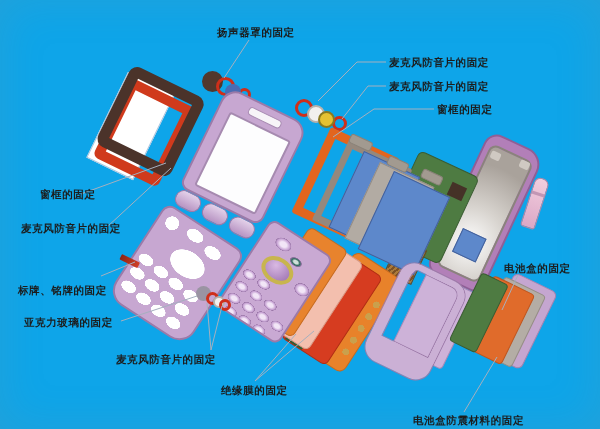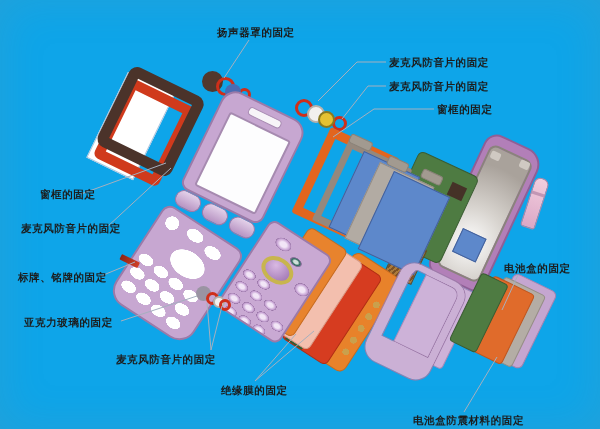--- a/index.html
+++ b/index.html
@@ -196,21 +196,21 @@
       <polyline points="518,275 502,310"></polyline>
       <polyline points="464,412 497,357"></polyline>
     </svg>
   <div id="labels">
       <span class="lbl" style="left: 217px; top: 26px;">扬声器罩的固定</span>
       <span class="lbl" style="left: 389px; top: 56px;">麦克风防音片的固定</span>
       <span class="lbl" style="left: 389px; top: 80px;">麦克风防音片的固定</span>
       <span class="lbl" style="left: 437px; top: 103px;">窗框的固定</span>
       <span class="lbl" style="left: 26px; top: 188px; margin-left: 14px;">窗框的固定</span>
       <span class="lbl" style="left: 21px; top: 222px;">麦克风防音片的固定</span>
-      <span class="lbl" style="left: 18px; top: 271px;">标牌、铭牌的固定</span>
+      <span class="lbl" style="left: 18px; top: 284px;">标牌、铭牌的固定</span>
       <span class="lbl" style="left: 24px; top: 316px;">亚克力玻璃的固定</span>
       <span class="lbl" style="left: 116px; top: 353px; font-family: Liberation Serif, serif;">麦克风防音片的固定</span>
       <span class="lbl" style="left: 221px; top: 384px;">绝缘膜的固定</span>
       <span class="lbl" style="left: 504px; top: 262px;">电池盒的固定</span>
       <span class="lbl" style="left: 413px; top: 414px;">电池盒防震材料的固定</span>
     </div>
 
   <div class="rot" id="acrylic"></div>
   <div class="rot" id="frameRed"></div>
   <div class="rot" id="frameDark"></div>

